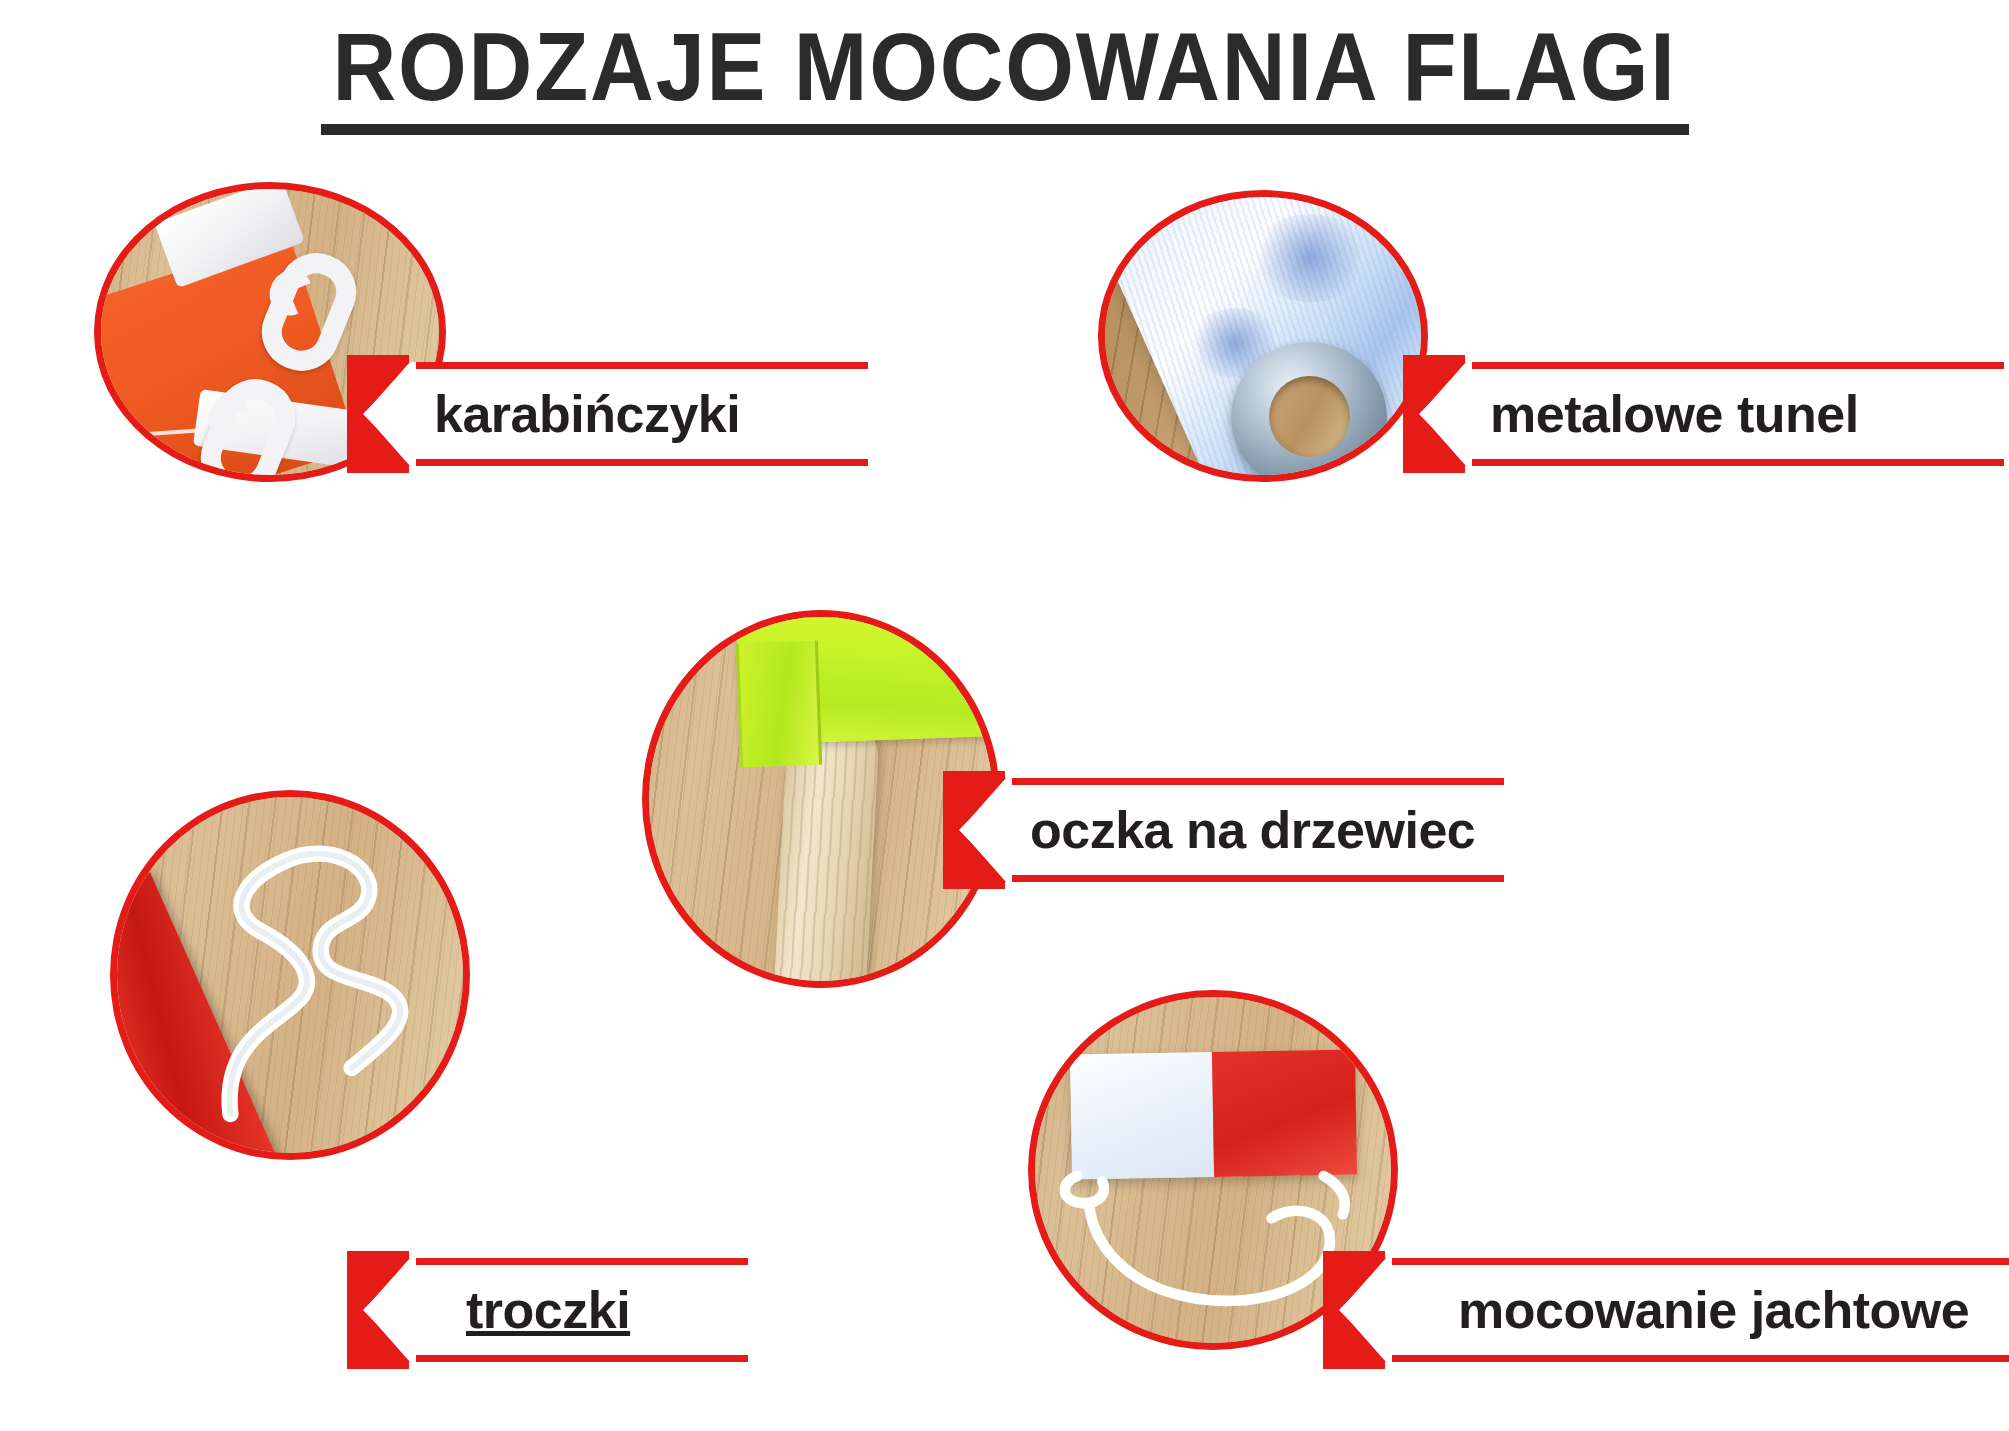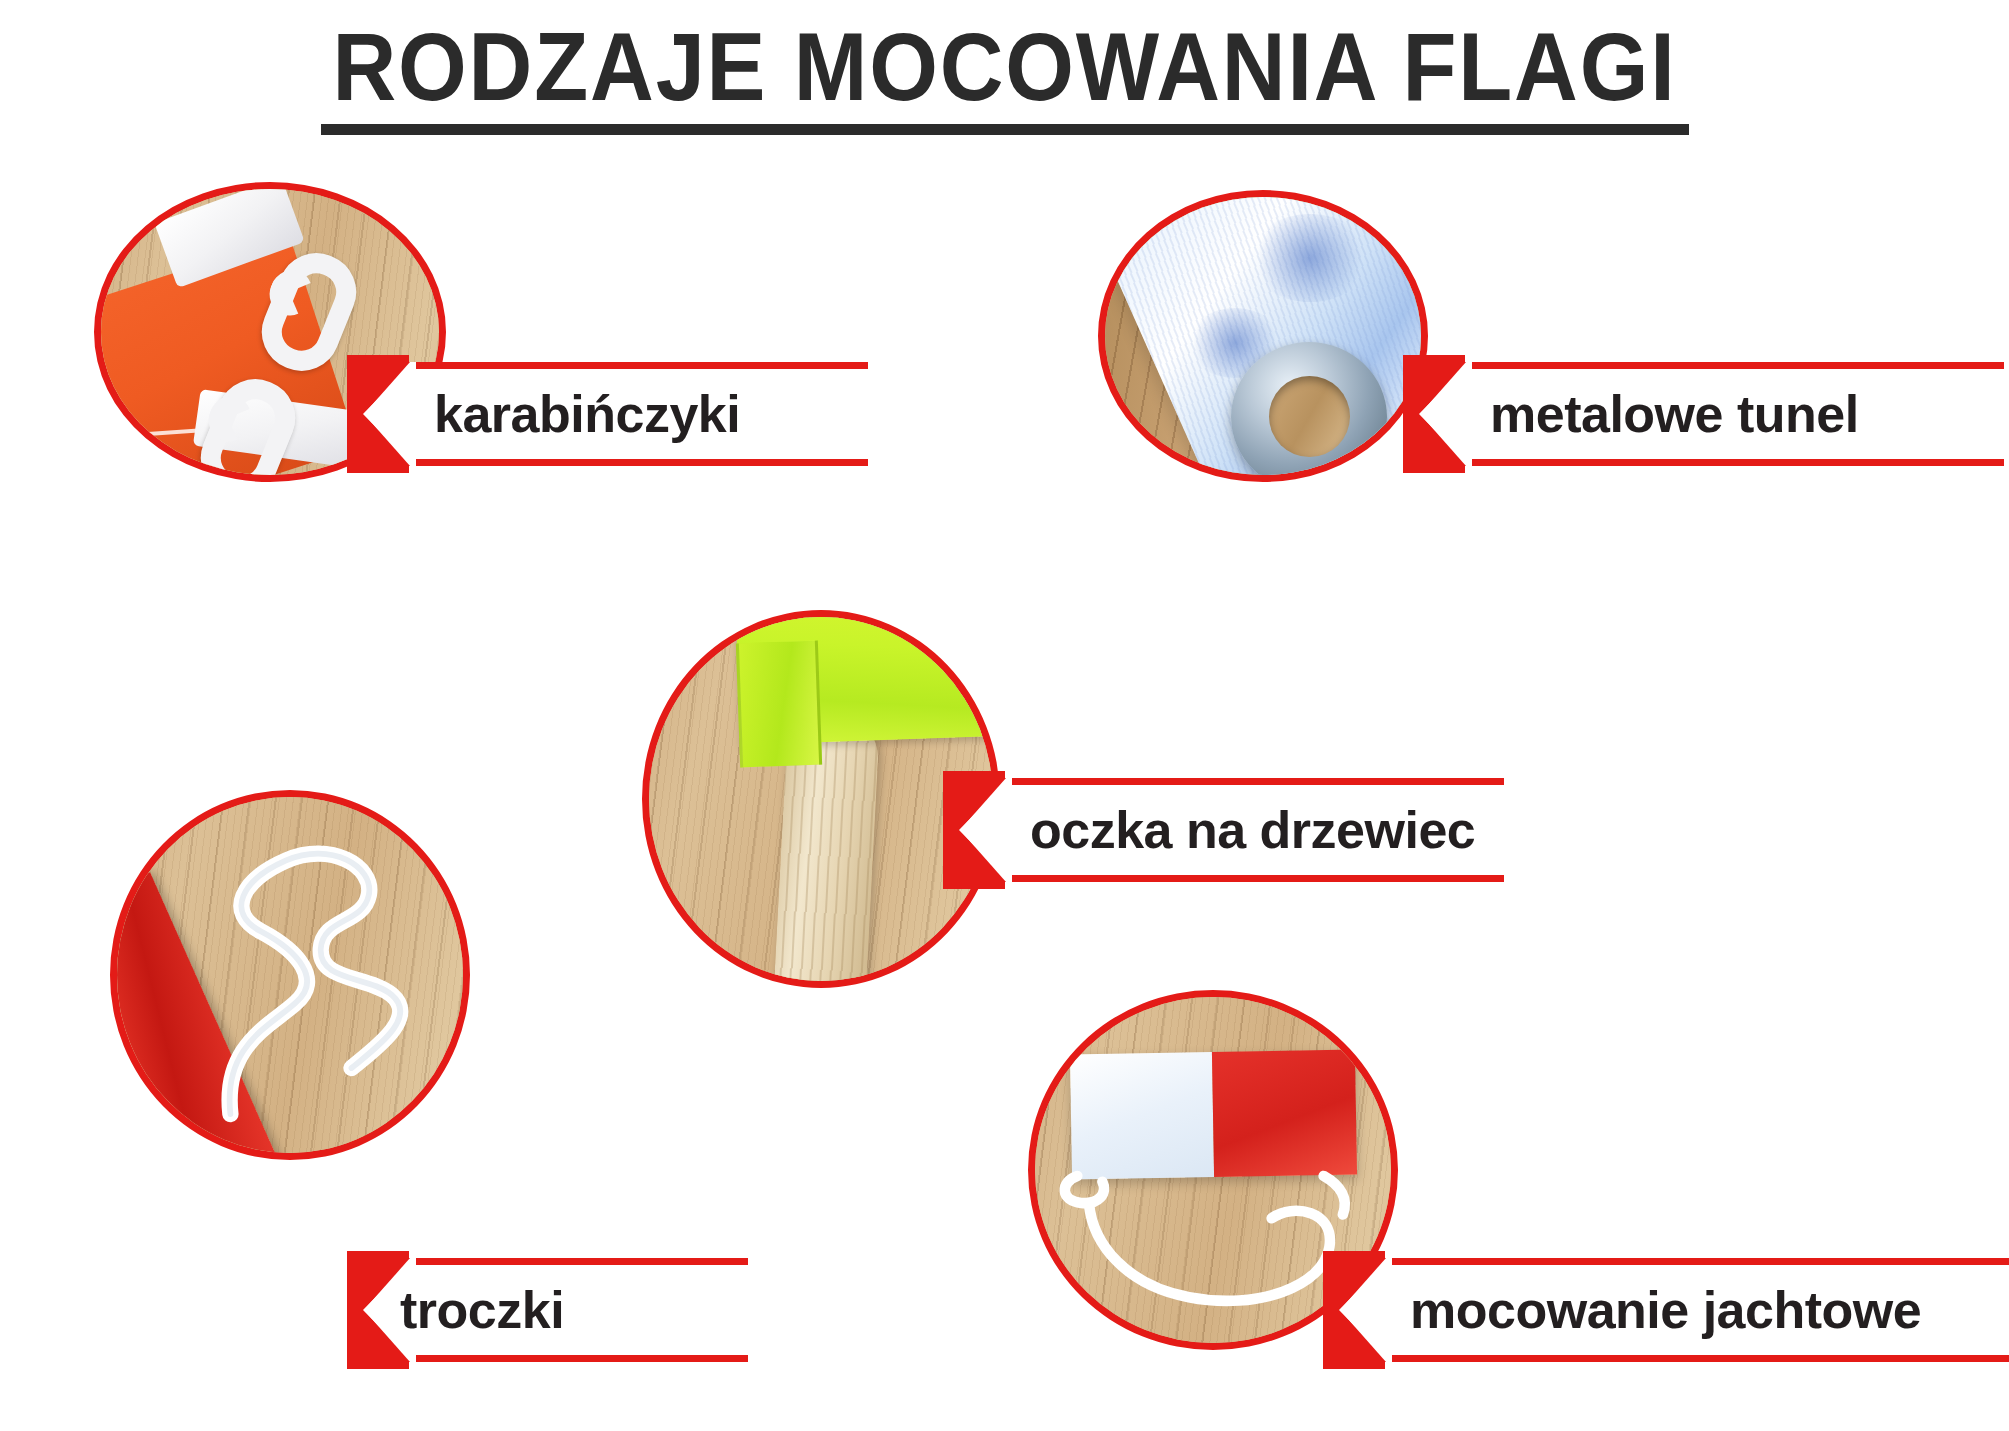--- a/index.html
+++ b/index.html
@@ -127,21 +127,21 @@
   .callout .label {
     position: relative;
     z-index: 3;
     margin-left: 86px;
     font-weight: bold;
     font-size: 52px;
     color: #231f20;
     white-space: nowrap;
     letter-spacing: -0.5px;
   }
-  .callout.narrow .label { margin-left: 52px; }
+  .callout.narrow .label { margin-left: 118px; text-decoration: underline; }
 
   
 
   
   .orange-flag {
     position: absolute;
     left: -18%;
     top: 30%;
     width: 86%;
     height: 78%;
@@ -401,20 +401,20 @@
       </div>
       <svg class="cord-svg" viewBox="0 0 370 360" preserveAspectRatio="none">
         <path d="M44,186 C26,192 26,212 48,214 C66,216 76,204 70,192" fill="none" stroke="#ffffff" stroke-width="11" stroke-linecap="round"></path>
         <path d="M56,214 C60,258 96,300 160,312 C232,326 300,300 306,260
                  C312,222 268,214 246,230" fill="none" stroke="#ffffff" stroke-width="11" stroke-linecap="round" stroke-linejoin="round"></path>
         <path d="M300,186 C318,196 326,210 320,226" fill="none" stroke="#ffffff" stroke-width="11" stroke-linecap="round"></path>
       </svg>
     </div>
   </div>
 
-  <div class="callout" style="left:1324px; top:1258px; width:685px;">
+  <div class="callout" style="left:1324px; top:1258px; width:685px;padding-left:48px;">
     <div class="band"></div>
     <div class="notch"></div>
     <div class="notch-inner"></div>
     <div class="label">mocowanie jachtowe</div>
   </div>
 
 </div>
 
 </body></html>

